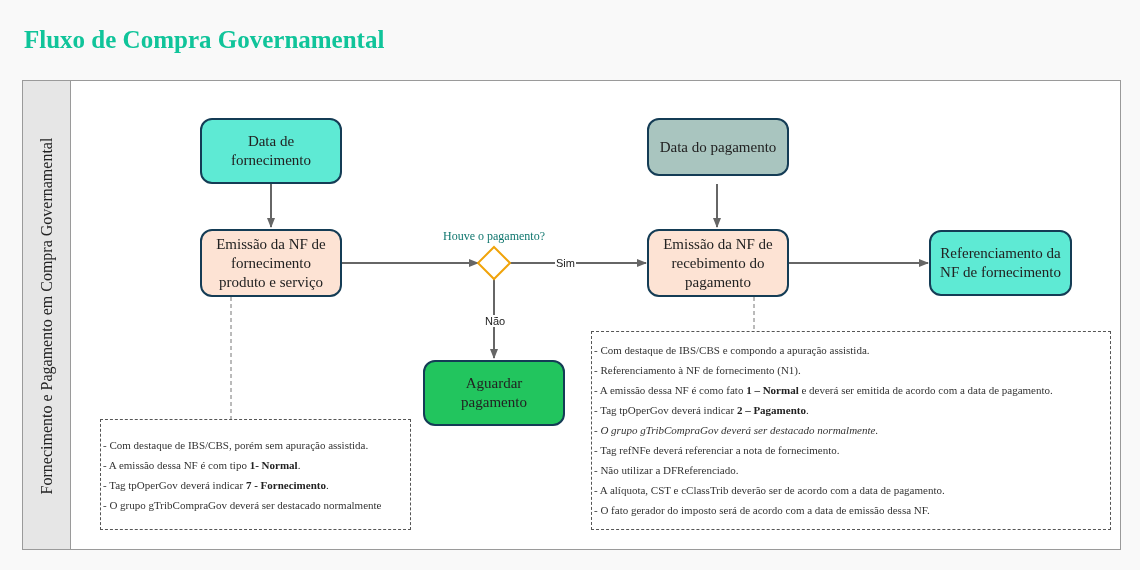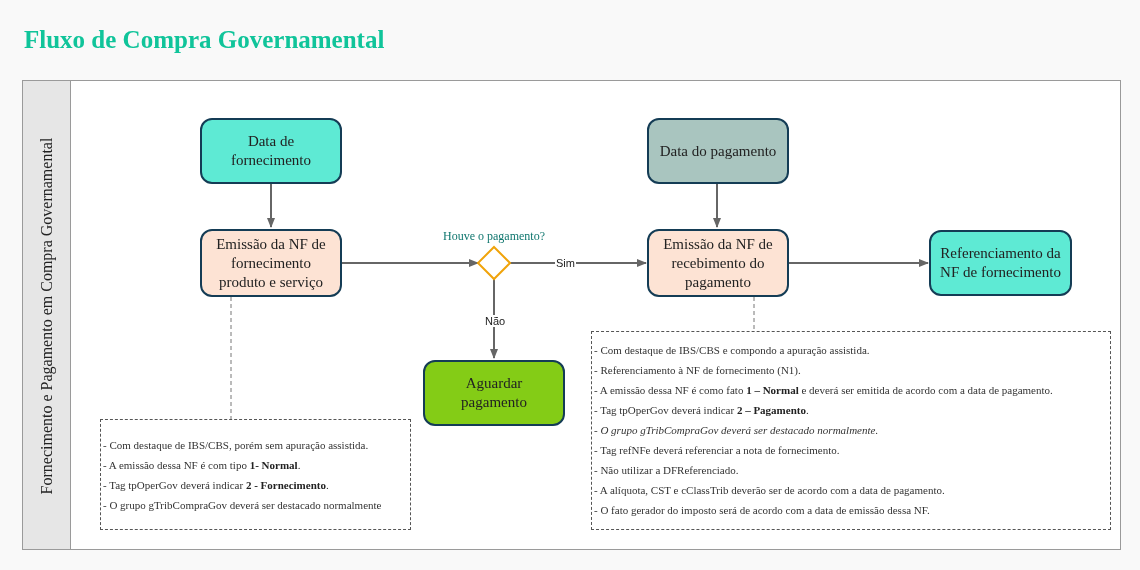--- a/index.html
+++ b/index.html
@@ -13,21 +13,21 @@
                  border-right:1px solid #9a9a9a; box-sizing:border-box; }
   .lane-label { position:absolute; left:24px; top:235px; transform:translate(-50%,-50%) rotate(-90deg);
                 white-space:nowrap; font-size:16px; color:#222; }
   svg.edges { position:absolute; left:0; top:0; width:1140px; height:570px; pointer-events:none; }
   .node { position:absolute; box-sizing:border-box; border:2px solid #143c55; border-radius:12px;
           display:flex; align-items:center; justify-content:center; text-align:center;
           font-size:15px; line-height:19px; padding:4px 6px; color:#222; }
   .blue { background:#5eead4; }
   .teal { background:#a9c5bf; }
   .peach { background:#fde3d4; }
-  .gray { background:#84cc16; }
+  .gray { background:#22c55e; }
   .decision-label { position:absolute; font-size:12px; color:#0f766e; white-space:nowrap; }
   .edge-label { position:absolute; font-family:"Liberation Sans", sans-serif; font-size:11px; color:#222;
                 background:#fff; padding:0 1px; }
   .note { position:absolute; box-sizing:border-box; border:1px dashed #555; background:#fff;
           font-size:11px; color:#333; }
   .note .line { position:absolute; left:2px; white-space:nowrap; }
   .note b { font-weight:bold; color:#222; }
 </style>
 </head>
 <body>
@@ -58,21 +58,21 @@
 </svg>
 
 <div class="node blue" style="left:200px; top:118px; width:142px; height:66px;">
   <span>Data de fornecimento</span>
 </div>
 
 <div class="node peach" style="left:200px; top:229px; width:142px; height:68px;">
   <span>Emissão da NF de fornecimento produto e serviço</span>
 </div>
 
-<div class="node teal" style="left:647px; top:118px; width:142px; height:66px;">
+<div class="node teal" style="left:647px; top:118px; width:142px; height:58px;">
   <span>Data do pagamento</span>
 </div>
 
 <div class="node peach" style="left:647px; top:229px; width:142px; height:68px;">
   <span>Emissão da NF de recebimento do pagamento</span>
 </div>
 
 <div class="node blue" style="left:929px; top:230px; width:143px; height:66px;">
   <span>Referenciamento da NF de fornecimento</span>
 </div>
@@ -81,21 +81,21 @@
   <span>Aguardar pagamento</span>
 </div>
 
 <div class="decision-label" style="left:443px; top:229px;">Houve o pagamento?</div>
 <div class="edge-label" style="left:555px; top:257px;">Sim</div>
 <div class="edge-label" style="left:484px; top:315px;">Não</div>
 
 <div class="note" style="left:100px; top:419px; width:311px; height:111px;">
   <div class="line" style="top:19px;"><span>- Com destaque de IBS/CBS, porém sem apuração assistida.</span></div>
   <div class="line" style="top:39px;"><span>- A emissão dessa NF é com tipo </span><b>1- Normal</b><span>.</span></div>
-  <div class="line" style="top:59px;"><span>- Tag tpOperGov deverá indicar </span><b>2 - Fornecimento</b><span>.</span></div>
+  <div class="line" style="top:59px;"><span>- Tag tpOperGov deverá indicar </span><b>7 - Fornecimento</b><span>.</span></div>
   <div class="line" style="top:79px;"><span>- O grupo gTribCompraGov deverá ser destacado normalmente</span></div>
 </div>
 
 <div class="note" style="left:591px; top:331px; width:520px; height:199px;">
   <div class="line" style="top:12px;"><span>- Com destaque de IBS/CBS e compondo a apuração assistida.</span></div>
   <div class="line" style="top:32px;"><span>- Referenciamento à NF de fornecimento (N1).</span></div>
   <div class="line" style="top:52px;"><span>- A emissão dessa NF é como fato </span><b>1 – Normal</b><span> e deverá ser emitida de acordo com a data de pagamento.</span></div>
   <div class="line" style="top:72px;"><span>- Tag tpOperGov deverá indicar </span><b>2 – Pagamento</b><span>.</span></div>
   <div class="line" style="top:92px;font-style:italic;"><span>- O grupo gTribCompraGov deverá ser destacado normalmente.</span></div>
   <div class="line" style="top:112px;"><span>- Tag refNFe deverá referenciar a nota de fornecimento.</span></div>

